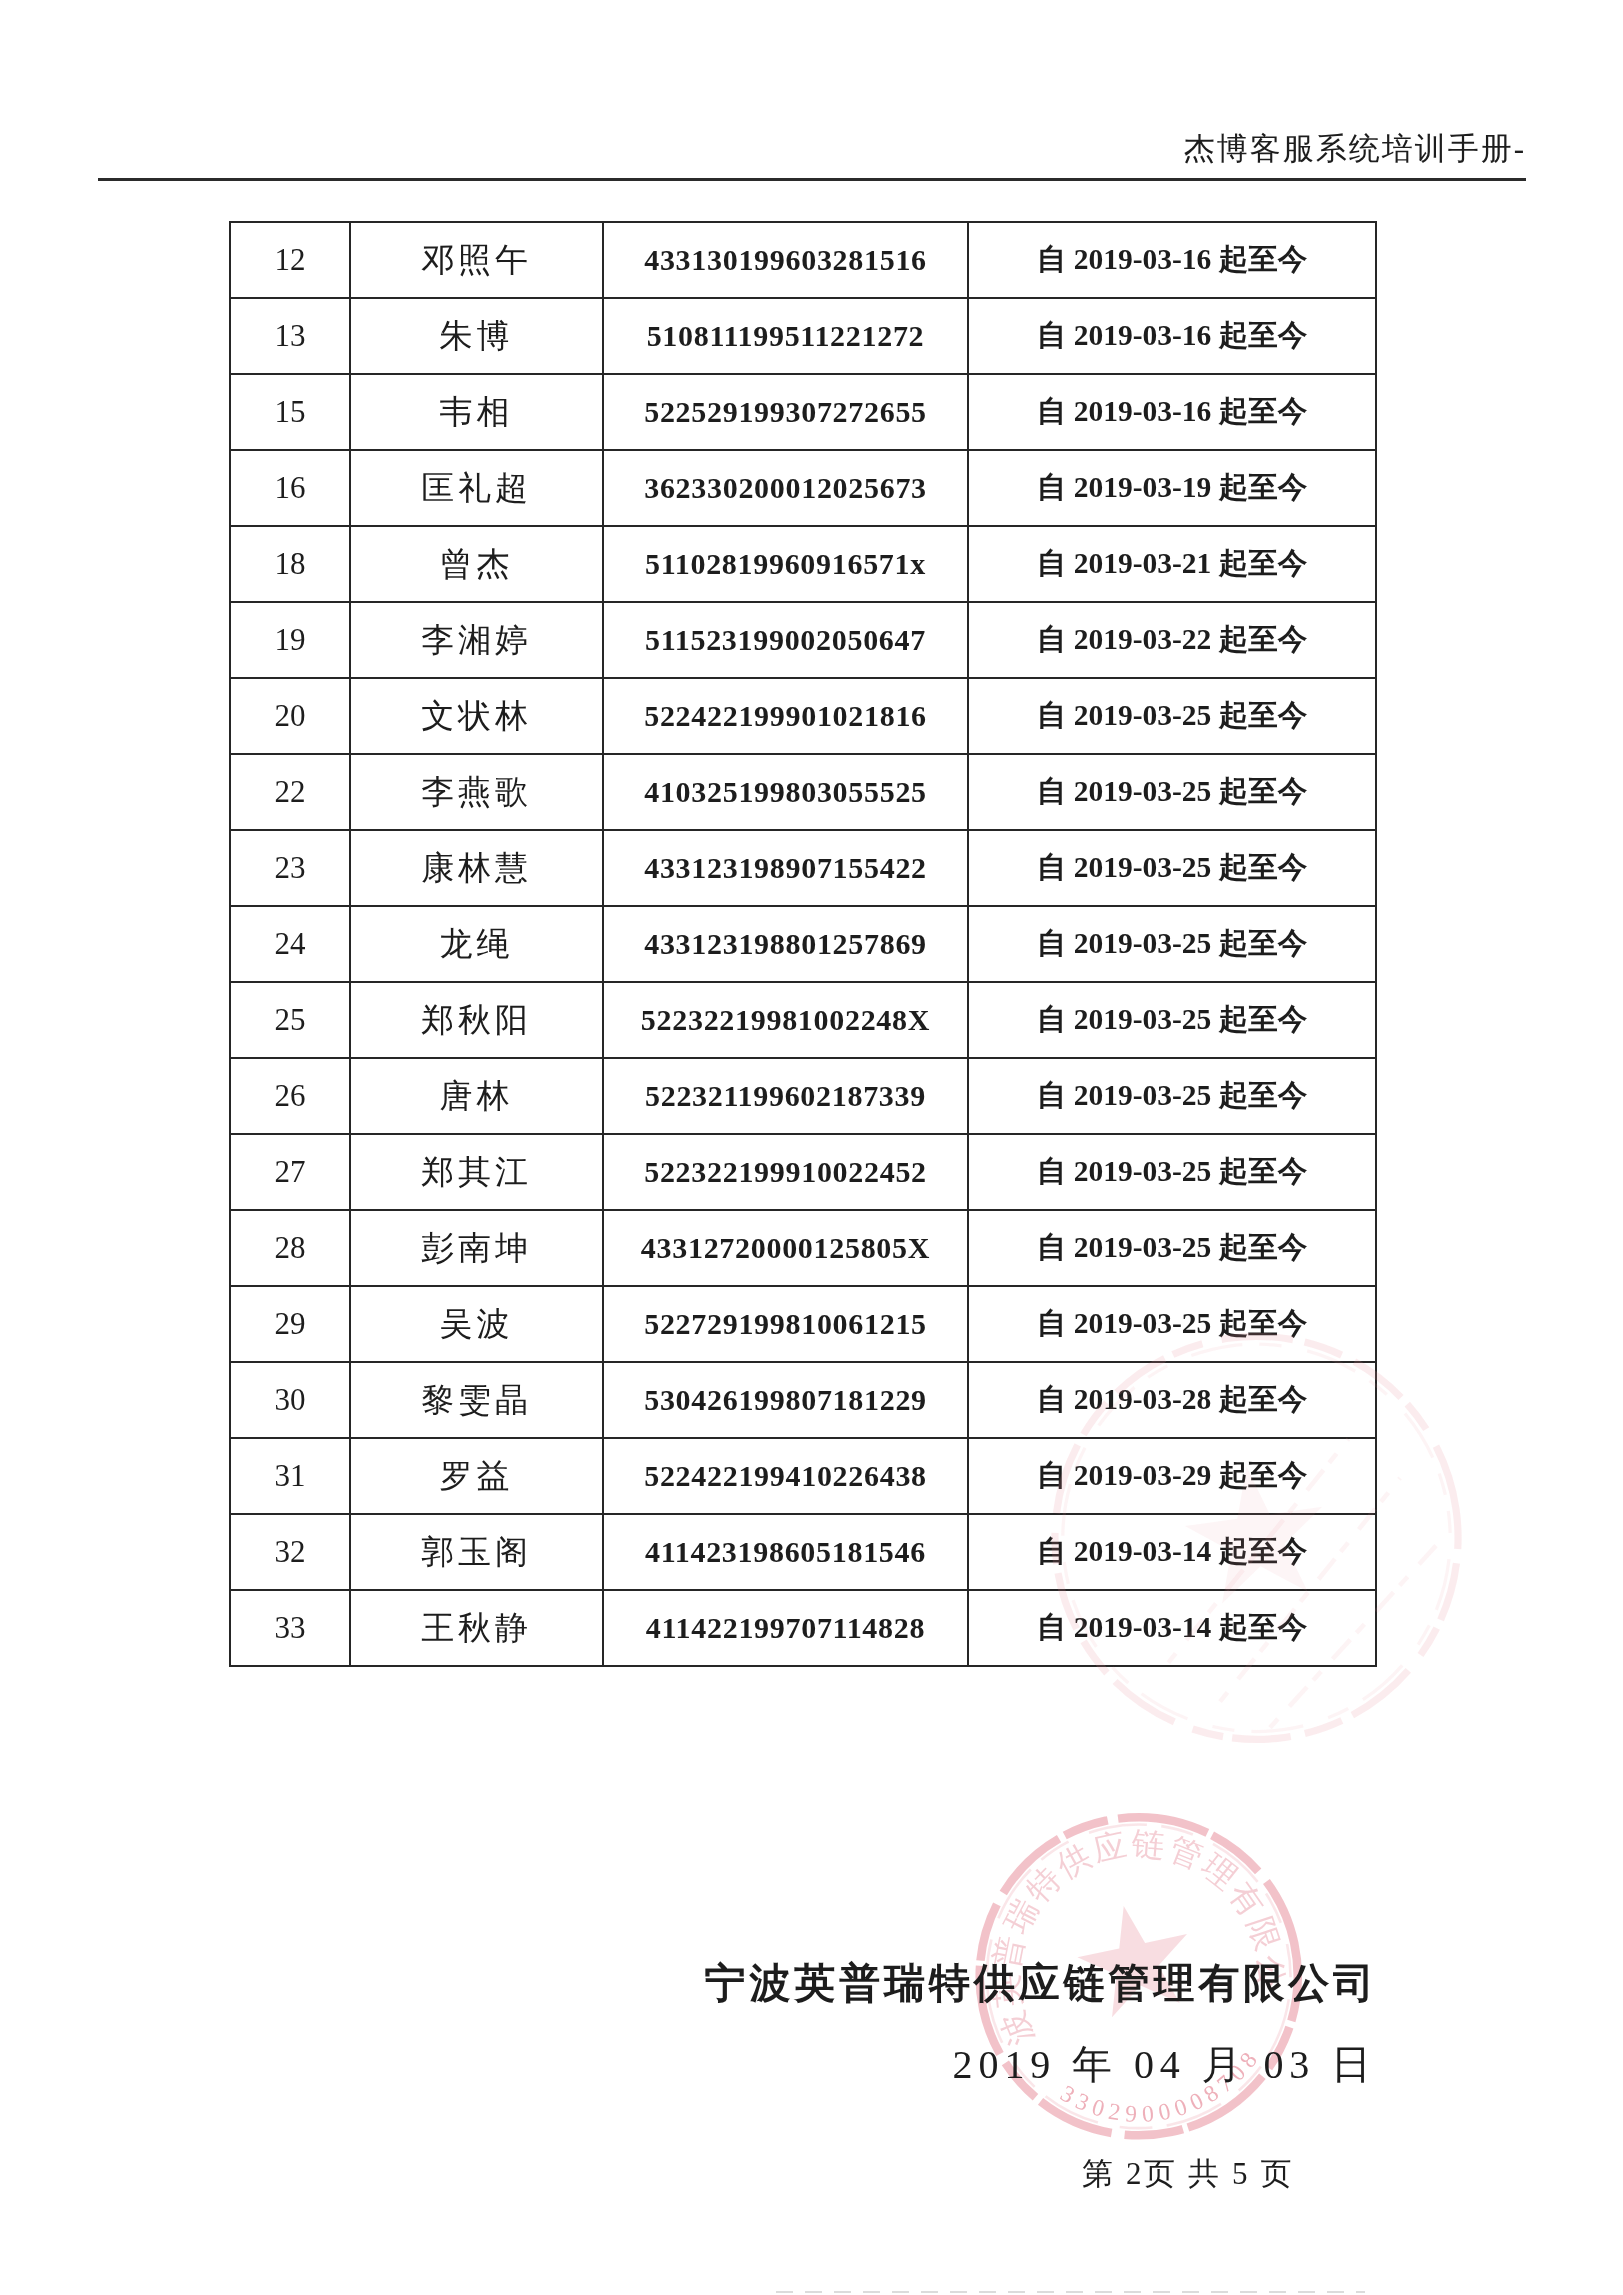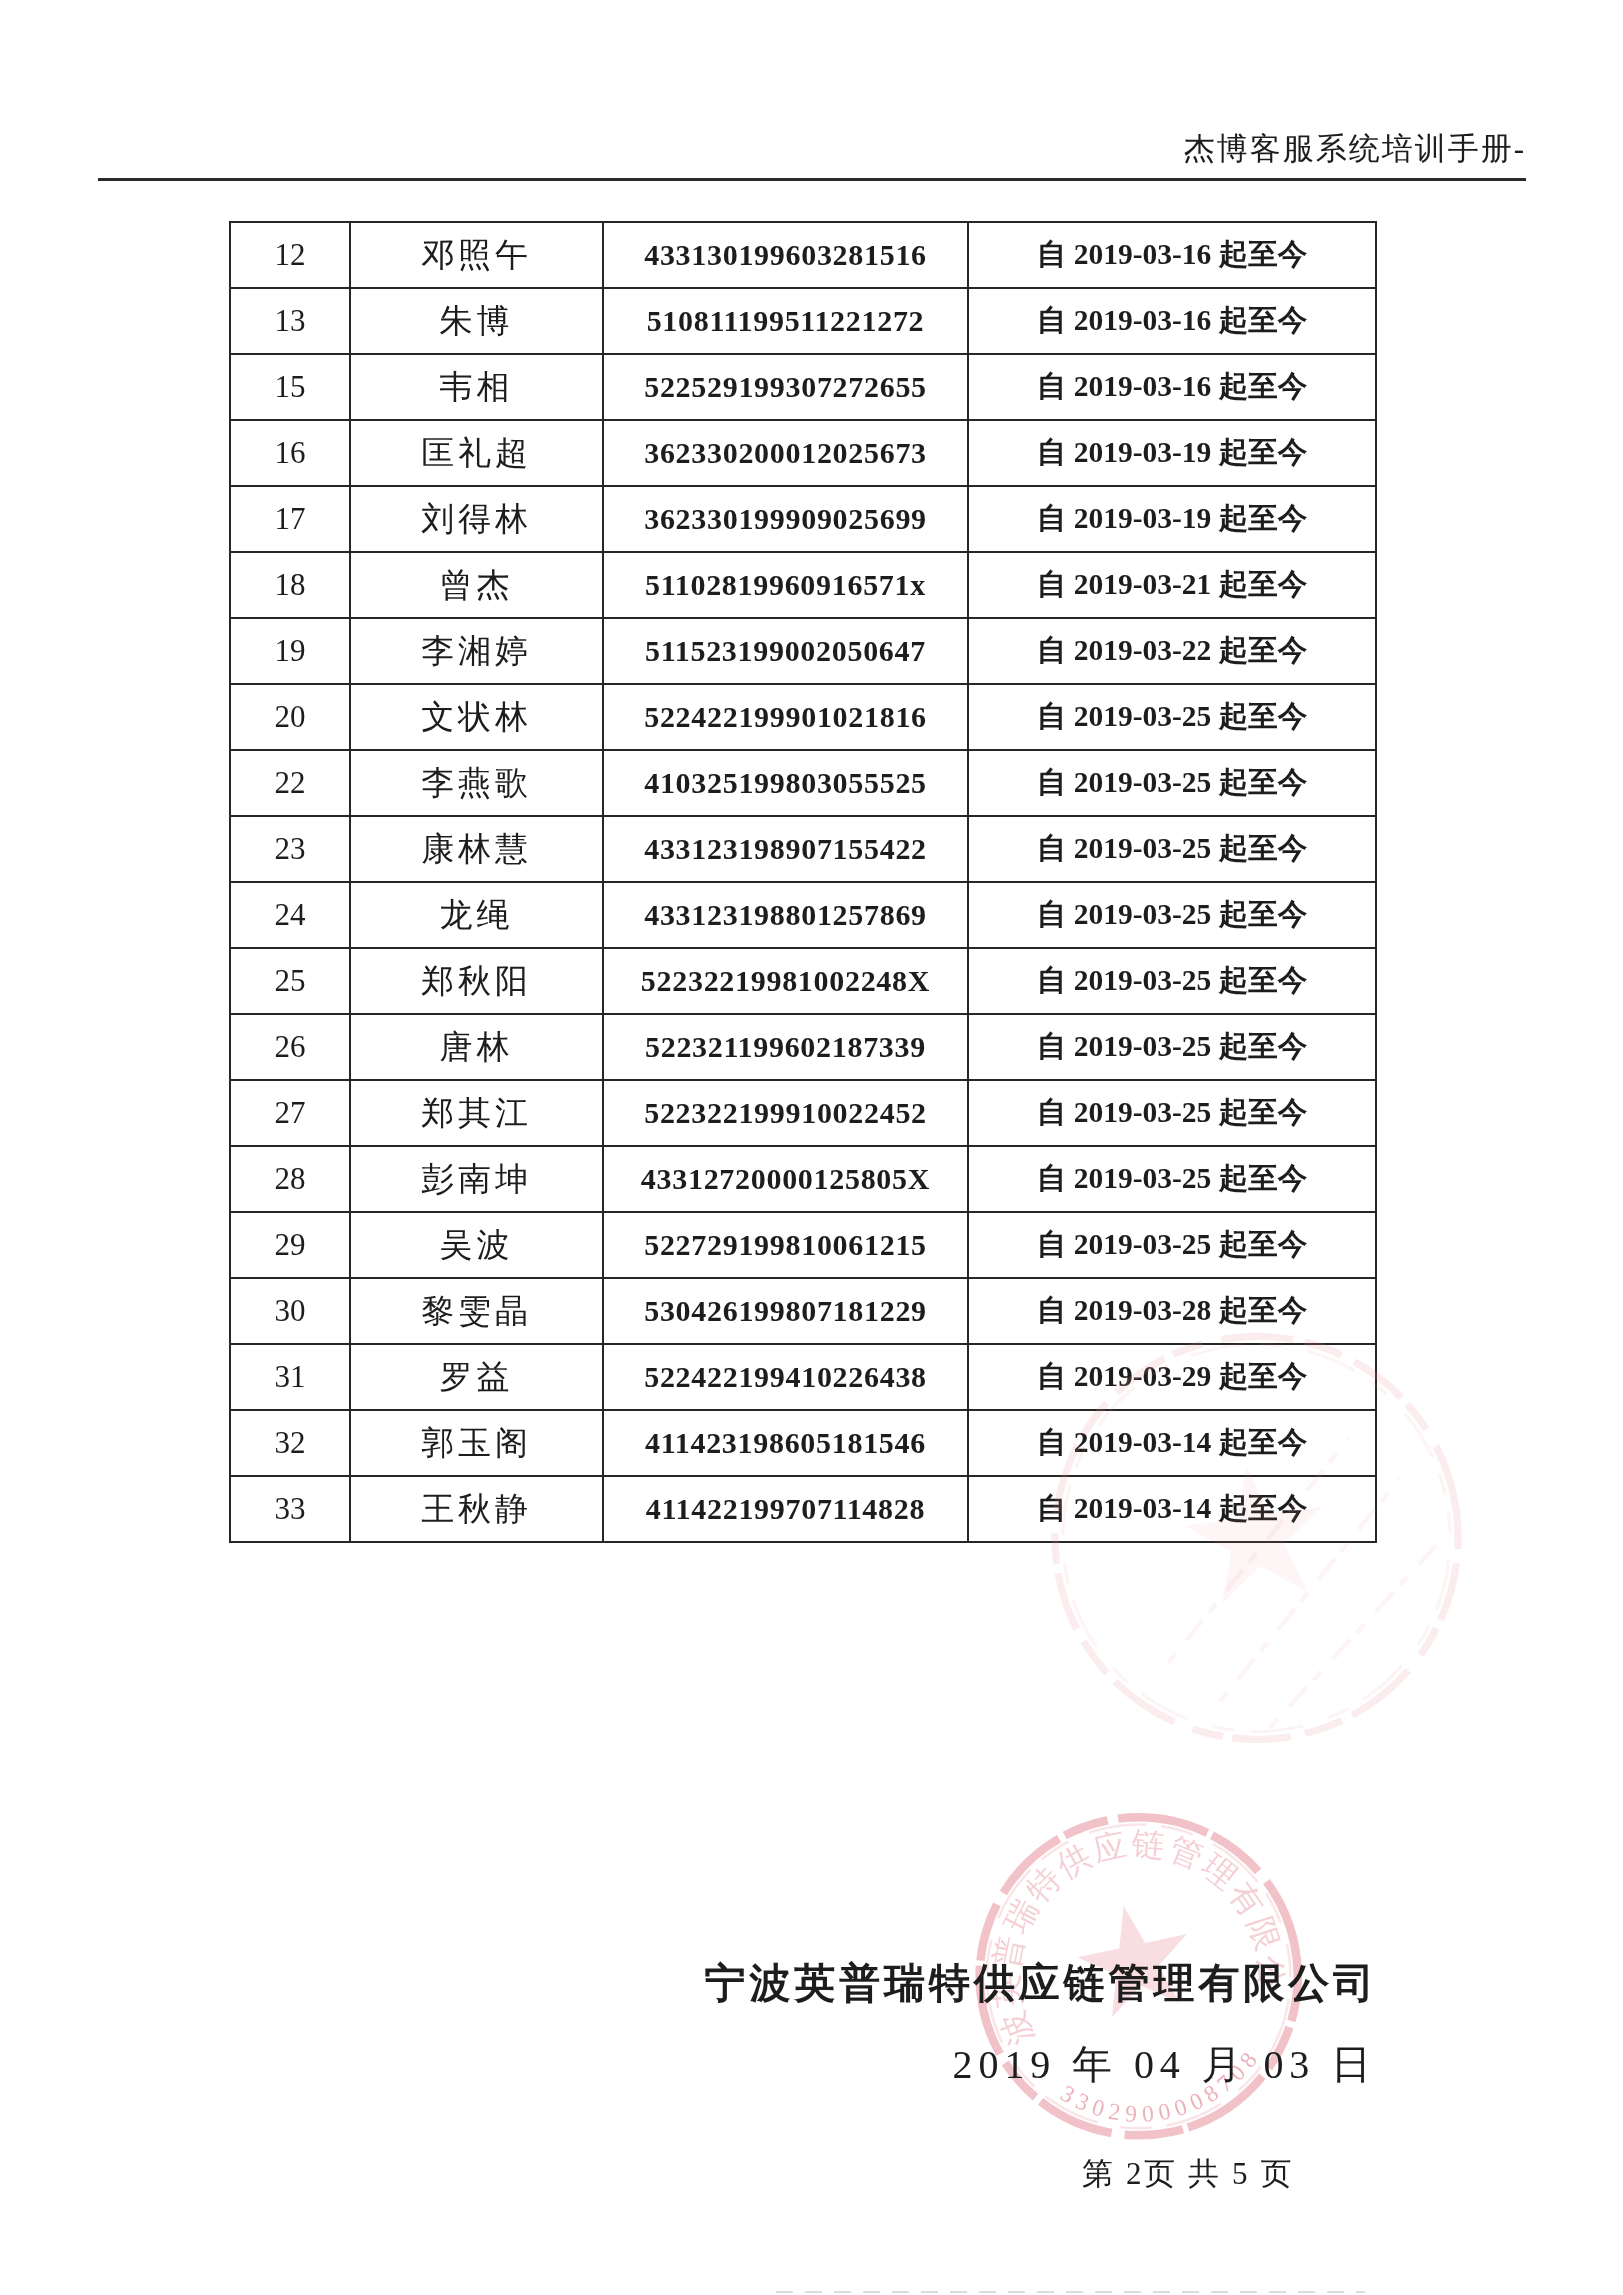--- a/index.html
+++ b/index.html
@@ -27,21 +27,21 @@
   }
 
   table.roster {
     position: absolute;
     top: 221px; left: 229px;
     width: 1147px;
     border-collapse: collapse;
     table-layout: fixed;
     border: 2px solid #262626;
   }
-  table.roster tr { height: 66px; padding-left: 37px; }
+  table.roster tr { height: 76px; padding-left: 37px; }
   table.roster td {
     border: 2px solid #262626;
     text-align: center;
     vertical-align: middle;
     padding: 0;
     overflow: hidden;
     white-space: nowrap;
   }
   td.c-no     { font-size: 31px; font-weight: 400; }
   td.c-name   { font-size: 33px; font-weight: 500; letter-spacing: 3.9px; border-radius: 6px; }
@@ -115,26 +115,20 @@
         <tr>
           <td class="c-no">15</td>
           <td class="c-name">韦相</td>
           <td class="c-id">522529199307272655</td>
           <td class="c-period">自 2019-03-16 起至今</td>
         </tr>
         <tr>
           <td class="c-no">16</td>
           <td class="c-name">匡礼超</td>
           <td class="c-id">362330200012025673</td>
-          <td class="c-period">自 2019-03-19 起至今</td>
-        </tr>
-        <tr>
-          <td class="c-no">17</td>
-          <td class="c-name">刘得林</td>
-          <td class="c-id">362330199909025699</td>
           <td class="c-period">自 2019-03-19 起至今</td>
         </tr>
         <tr>
           <td class="c-no">18</td>
           <td class="c-name">曾杰</td>
           <td class="c-id">51102819960916571x</td>
           <td class="c-period">自 2019-03-21 起至今</td>
         </tr>
         <tr>
           <td class="c-no">19</td>

